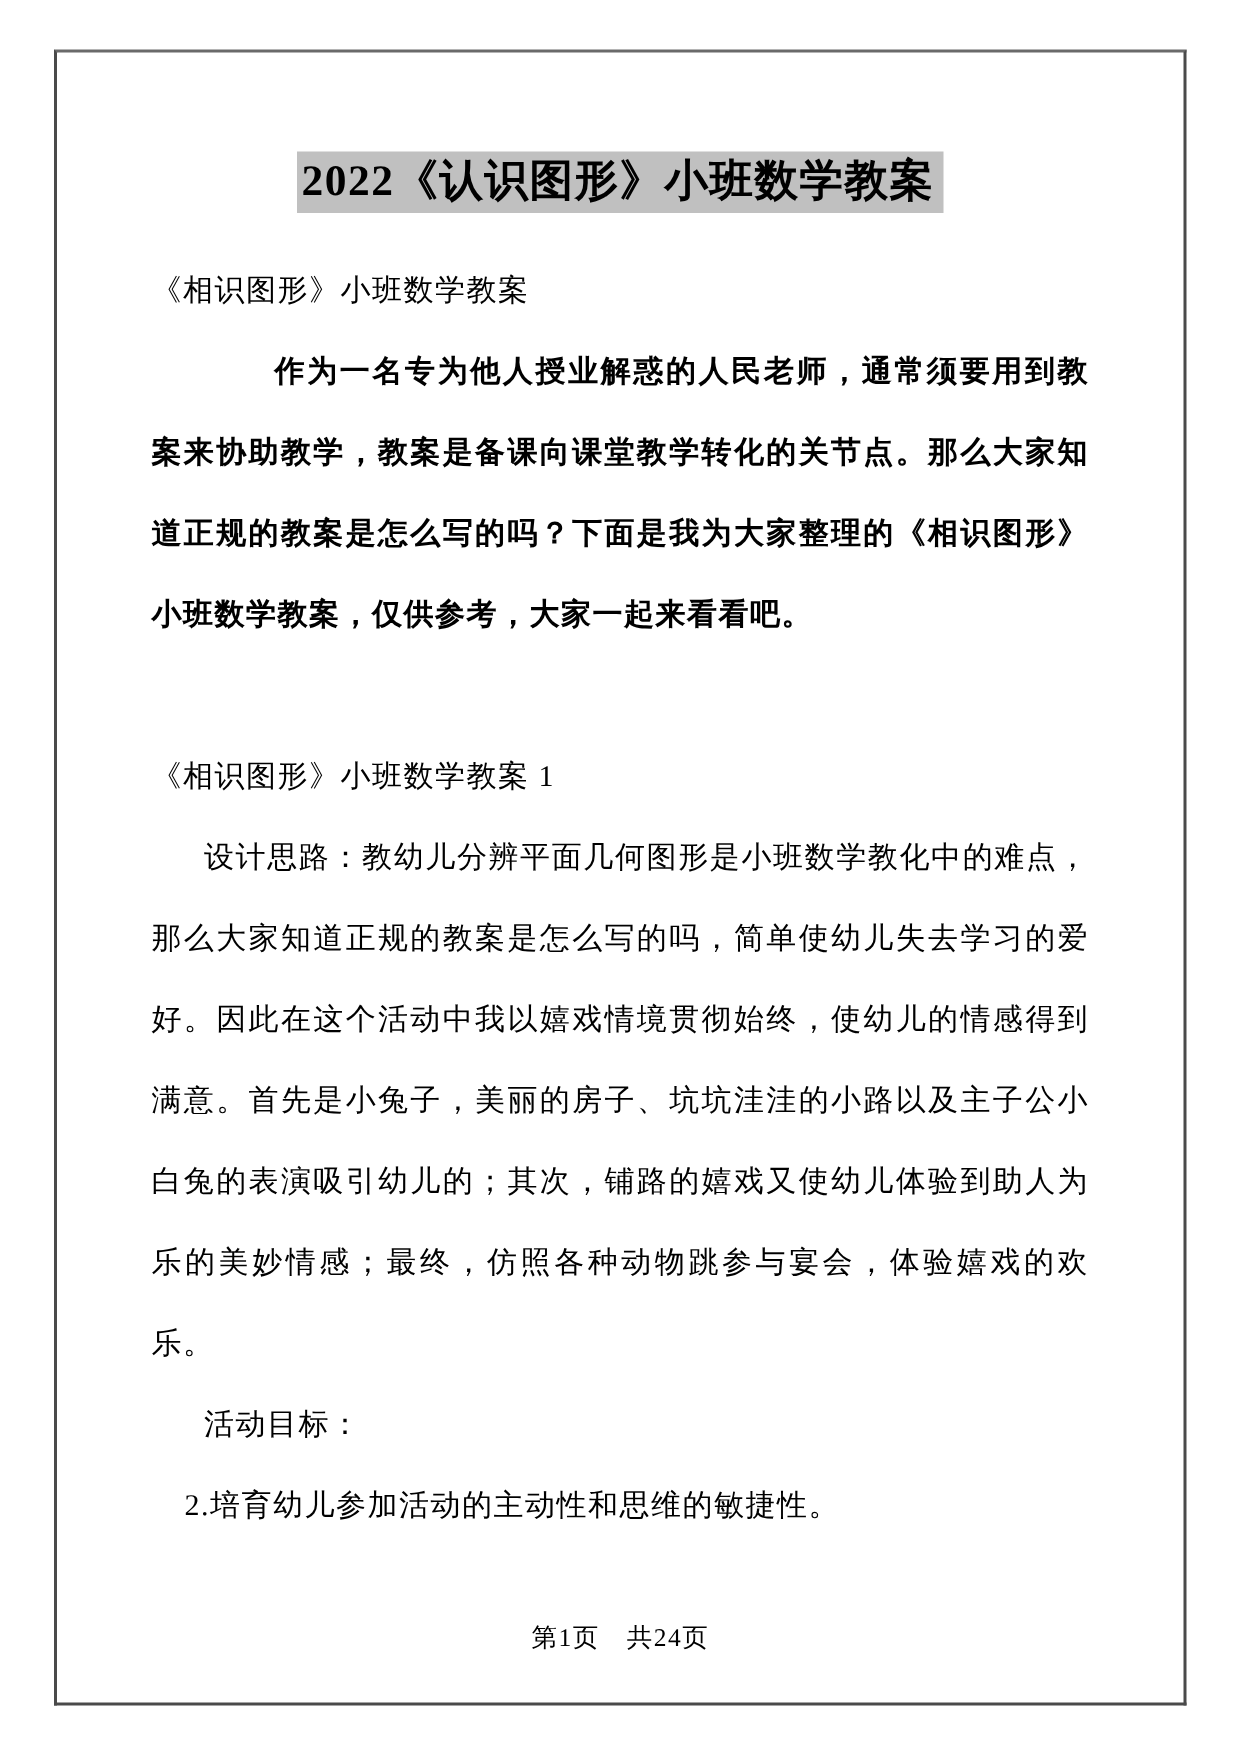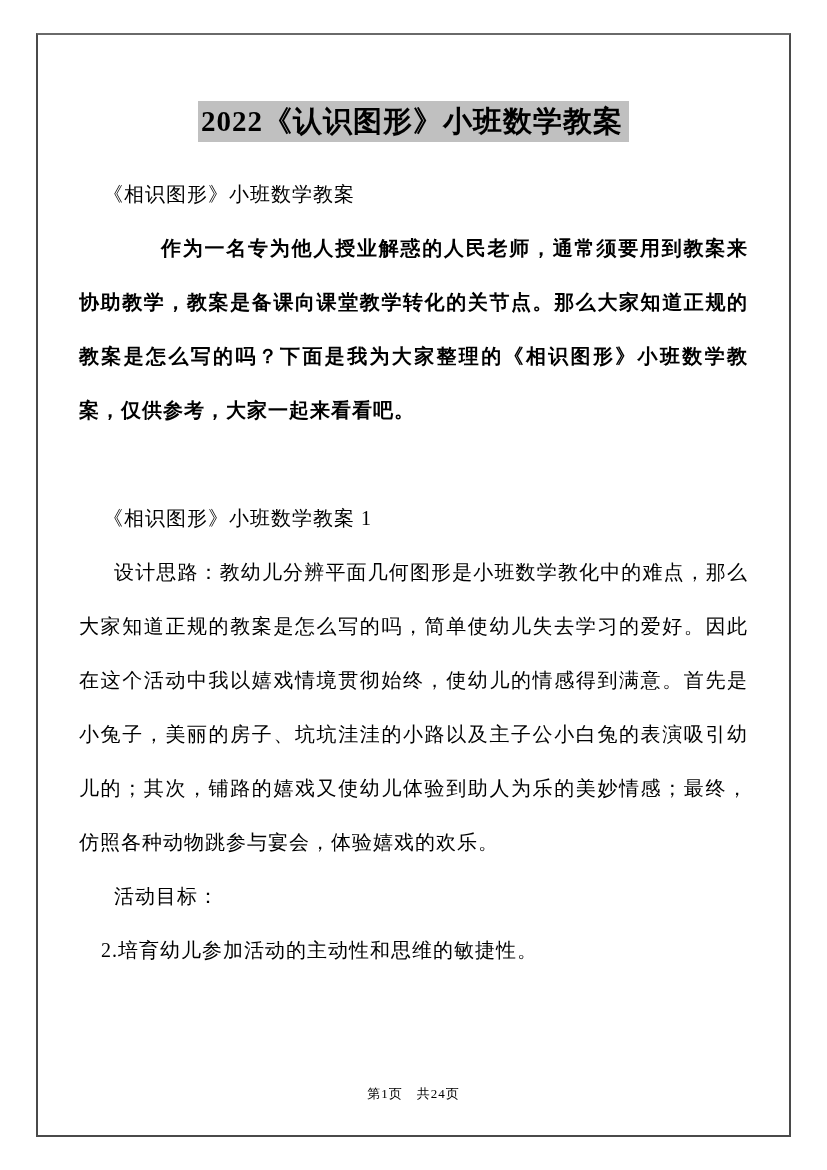--- a/index.html
+++ b/index.html
@@ -16,21 +16,21 @@
   }
   .page {
     box-sizing: border-box;
     width: 755px;
     height: 1104px;
     margin: 33px auto;
     background: #ffffff;
     border: 2px solid var(--page-border, #4a4a4a);
     border-top-color: #6a6a6a;
     position: relative;
-    padding: 0 41px;
+    padding: 0 63px;
   }
   .doc-title {
     margin: 64px 0 24px 0;
     text-align: center;
     font-size: 29px;
     font-weight: bold;
     line-height: 44px;
     letter-spacing: 1px;
     white-space: nowrap;
   }
@@ -39,32 +39,32 @@
     padding: 4px 6px 5px 3px;
   }
   .para {
     margin: 0;
     font-size: 20px;
     line-height: 54px;
     letter-spacing: 1px;
     text-align: justify;
     text-justify: inter-character;
   }
-  .heading { text-indent: 0; margin-left: 24px; }
+  .heading { text-indent: 0; }
   .indent-xl { text-indent: 82px; font-weight: bold; }
   .indent-md { text-indent: 35px; }
   .indent-sm { text-indent: 22px; }
   .section-gap { margin-top: 54px; }
   .footer {
     position: absolute;
     left: 0;
     right: 0;
     bottom: 32px;
     text-align: center;
-    font-size: 13px;
+    font-size: 17px;
     letter-spacing: 1px;
     white-space: pre;
   }
 </style>
 </head>
 <body>
 
 <div class="page">
 
   <h1 class="doc-title"><span class="hl">2022《认识图形》小班数学教案</span></h1>

